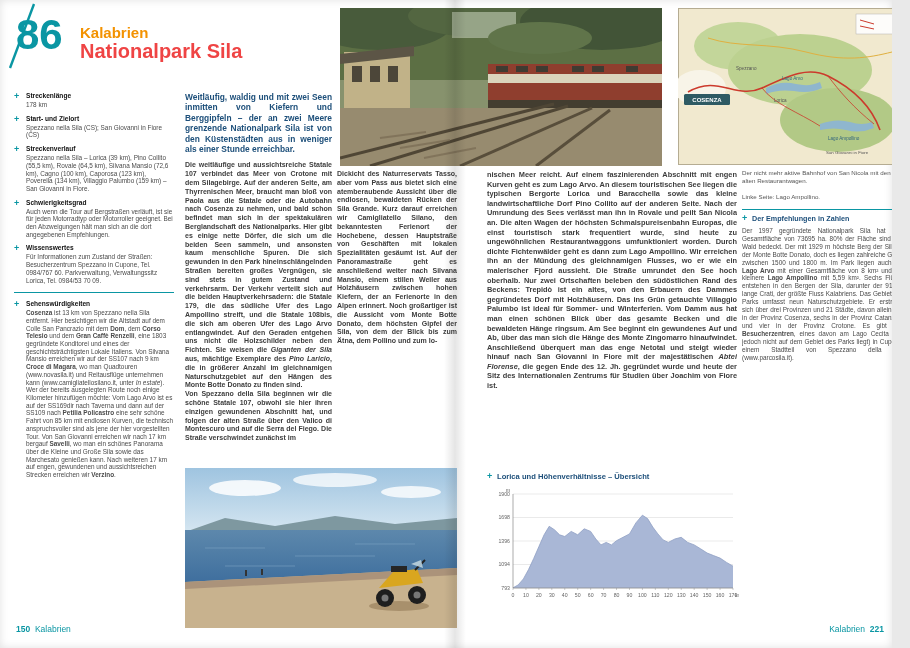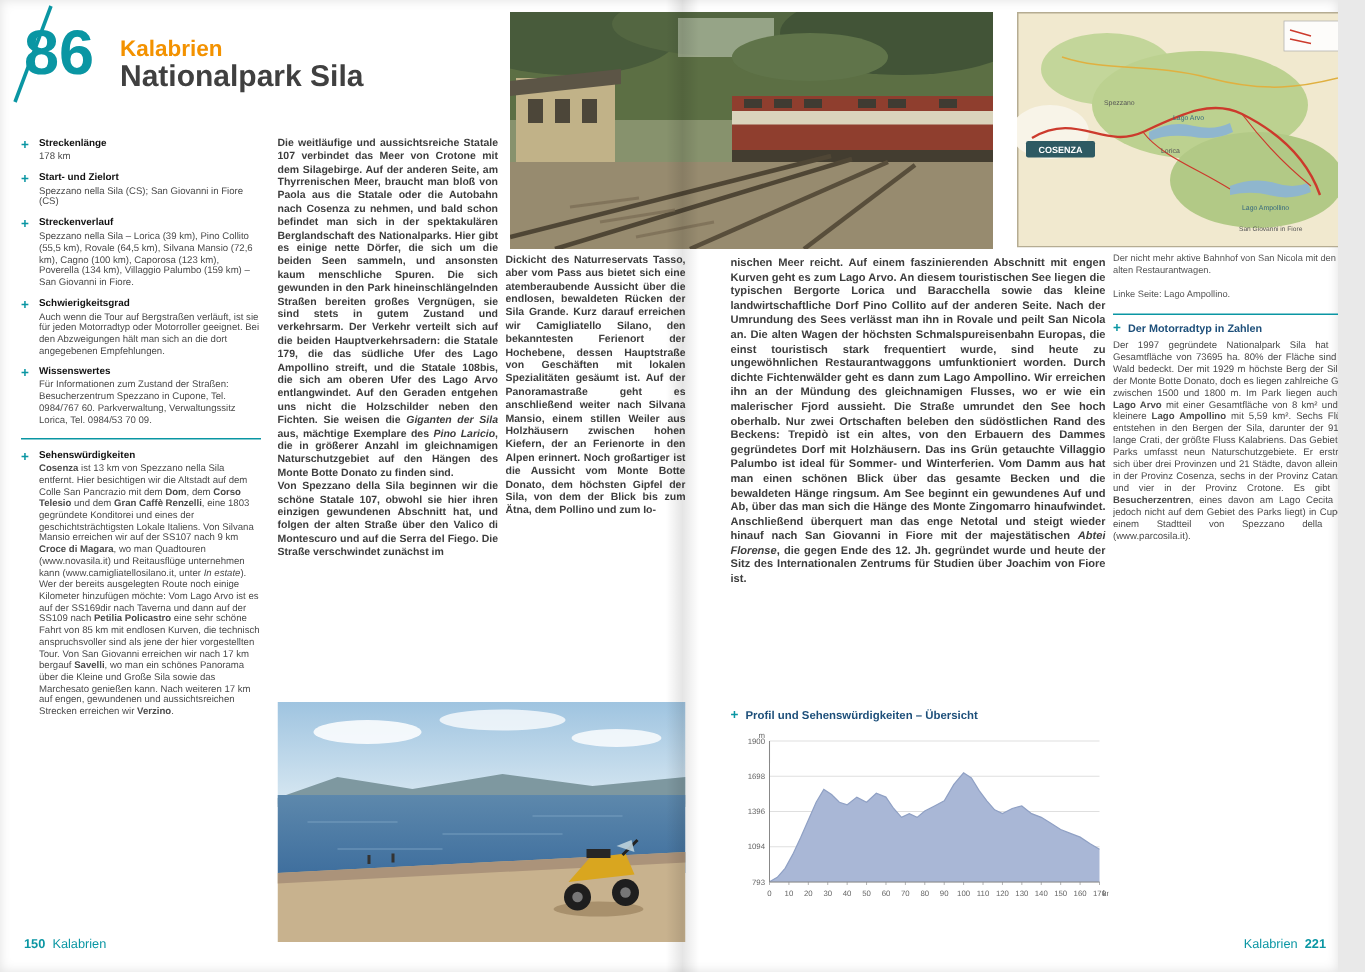--- a/index.html
+++ b/index.html
@@ -2,21 +2,21 @@
 <html><head>
 <meta charset="utf-8">
 <style>
   html,body{margin:0;padding:0;background:#e9e9e9;}
   #spread{position:relative;width:892px;height:648px;background:#ffffff;overflow:hidden;
           font-family:"Liberation Sans",sans-serif;box-shadow:inset 0 0 8px rgba(0,0,0,.12);}
   
   .slash{position:absolute;left:4px;top:2px;width:34px;height:70px;}
   .route-num{position:absolute;left:16px;top:14px;font-size:42px;font-weight:bold;color:#0a96a3;line-height:1;}
   .hdr-region{position:absolute;left:80px;top:24px;font-size:15px;font-weight:bold;color:#f39200;}
-  .hdr-title{position:absolute;left:80px;top:40px;font-size:20px;font-weight:bold;color:#404040;}
+  .hdr-title{position:absolute;left:80px;top:40px;font-size:20px;font-weight:bold;color:#ef4444;}
   
   .sidebar{position:absolute;left:14px;top:92px;width:160px;height:528px;overflow:hidden;}
   .sb-item{display:flex;margin-bottom:6px;}
   .plus{color:#0a96a3;font-weight:bold;font-size:9px;line-height:8px;flex:0 0 12px;}
   .sb-body{flex:1;}
   .sb-label{font-weight:bold;font-size:6.6px;color:#111;line-height:8px;margin-bottom:1px;}
   .sb-text{font-size:6.4px;color:#4a4a4a;line-height:7.7px;}
   .sb-divider{border-top:1.5px solid #0a96a3;margin:8px 0 7px 0;}
   
   .colmid{position:absolute;left:185px;top:92px;width:147px;height:372px;overflow:hidden;}
@@ -156,20 +156,21 @@
     <div class="sb-item">
       <span class="plus">+</span>
       <div class="sb-body">
         <div class="sb-label">Sehenswürdigkeiten</div>
         <div class="sb-text"><b>Cosenza</b> ist 13 km von Spezzano nella Sila entfernt. Hier besichtigen wir die Altstadt auf dem Colle San Pancrazio mit dem <b>Dom</b>, dem <b>Corso Telesio</b> und dem <b>Gran Caffè Renzelli</b>, eine 1803 gegründete Konditorei und eines der geschichtsträchtigsten Lokale Italiens. Von Silvana Mansio erreichen wir auf der SS107 nach 9 km <b>Croce di Magara</b>, wo man Quadtouren (www.novasila.it) und Reitausflüge unternehmen kann (www.camigliatellosilano.it, unter <i>In estate</i>). Wer der bereits ausgelegten Route noch einige Kilometer hinzufügen möchte: Vom Lago Arvo ist es auf der SS169dir nach Taverna und dann auf der SS109 nach <b>Petilia Policastro</b> eine sehr schöne Fahrt von 85 km mit endlosen Kurven, die technisch anspruchsvoller sind als jene der hier vorgestellten Tour. Von San Giovanni erreichen wir nach 17 km bergauf <b>Savelli</b>, wo man ein schönes Panorama über die Kleine und Große Sila sowie das Marchesato genießen kann. Nach weiteren 17 km auf engen, gewundenen und aussichtsreichen Strecken erreichen wir <b>Verzino</b>.</div>
       </div>
     </div>
   </div>
 
   <div class="colmid">
+    <p class="intro">Weitläufig, waldig und mit zwei Seen inmitten von Kiefern und Berggipfeln – der an zwei Meere grenzende Nationalpark Sila ist von den Küstenstädten aus in weniger als einer Stunde erreichbar.</p>
     <div class="body-text">
         <p>Die weitläufige und aussichtsreiche Statale 107 verbindet das Meer von Crotone mit dem Silagebirge. Auf der anderen Seite, am Thyrrenischen Meer, braucht man bloß von Paola aus die Statale oder die Autobahn nach Cosenza zu nehmen, und bald schon befindet man sich in der spektakulären Berglandschaft des Nationalparks. Hier gibt es einige nette Dörfer, die sich um die beiden Seen sammeln, und ansonsten kaum menschliche Spuren. Die sich gewunden in den Park hineinschlängelnden Straßen bereiten großes Vergnügen, sie sind stets in gutem Zustand und verkehrsarm. Der Verkehr verteilt sich auf die beiden Hauptverkehrsadern: die Statale 179, die das südliche Ufer des <b>Lago Ampollino</b> streift, und die Statale 108bis, die sich am oberen Ufer des <b>Lago Arvo</b> entlangwindet. Auf den Geraden entgehen uns nicht die Holzschilder neben den Fichten. Sie weisen die <i>Giganten der Sila</i> aus, mächtige Exemplare des <i>Pino Laricio</i>, die in größerer Anzahl im gleichnamigen Naturschutzgebiet auf den Hängen des Monte Botte Donato zu finden sind.</p>
         <p>Von <b>Spezzano della Sila</b> beginnen wir die schöne Statale 107, obwohl sie hier ihren einzigen gewundenen Abschnitt hat, und folgen der alten Straße über den Valico di Montescuro und auf die Serra del Fiego. Die Straße verschwindet zunächst im</p>
       </div>
   </div>
 
   <div class="col3 body-text">
       <p>Dickicht des <b>Naturreservats Tasso</b>, aber vom Pass aus bietet sich eine atemberaubende Aussicht über die endlosen, bewaldeten Rücken der Sila Grande. Kurz darauf erreichen wir <b>Camigliatello Silano</b>, den bekanntesten Ferienort der Hochebene, dessen Hauptstraße von Geschäften mit lokalen Spezialitäten gesäumt ist. Auf der Panoramastraße geht es anschließend weiter nach <b>Silvana Mansio</b>, einem stillen Weiler aus Holzhäusern zwischen hohen Kiefern, der an Ferienorte in den Alpen erinnert. Noch großartiger ist die Aussicht vom <b>Monte Botte Donato</b>, dem höchsten Gipfel der Sila, von dem der Blick bis zum Ätna, dem Pollino und zum Io-</p>
     </div>
 
@@ -208,27 +209,27 @@
 
   <div class="rmain body-text">
       <p>nischen Meer reicht. Auf einem faszinierenden Abschnitt mit engen Kurven geht es zum Lago Arvo. An diesem touristischen See liegen die typischen Bergorte Lorica und Baracchella sowie das kleine landwirtschaftliche Dorf <b>Pino Collito</b> auf der anderen Seite. Nach der Umrundung des Sees verlässt man ihn in Rovale und peilt <b>San Nicola</b> an. Die alten Wagen der höchsten Schmalspureisenbahn Europas, die einst touristisch stark frequentiert wurde, sind heute zu ungewöhnlichen Restaurantwaggons umfunktioniert worden. Durch dichte Fichtenwälder geht es dann zum Lago Ampollino. Wir erreichen ihn an der Mündung des gleichnamigen Flusses, wo er wie ein malerischer Fjord aussieht. Die Straße umrundet den See hoch oberhalb. Nur zwei Ortschaften beleben den südöstlichen Rand des Beckens: <b>Trepidò</b> ist ein altes, von den Erbauern des Dammes gegründetes Dorf mit Holzhäusern. Das ins Grün getauchte <b>Villaggio Palumbo</b> ist ideal für Sommer- und Winterferien. Vom Damm aus hat man einen schönen Blick über das gesamte Becken und die bewaldeten Hänge ringsum. Am See beginnt ein gewundenes Auf und Ab, über das man sich die Hänge des Monte Zingomarro hinaufwindet. Anschließend überquert man das enge Netotal und steigt wieder hinauf nach <b>San Giovanni in Fiore</b> mit der majestätischen <i>Abtei Florense</i>, die gegen Ende des 12. Jh. gegründet wurde und heute der Sitz des Internationalen Zentrums für Studien über Joachim von Fiore ist.</p>
     </div>
 
   <div class="caption cap1">Der nicht mehr aktive Bahnhof von San Nicola mit den alten Restaurantwagen.</div>
   <div class="caption cap2">Linke Seite: Lago Ampollino.</div>
   <div class="numrule"></div>
   <div class="numtitle">
     <span class="plus">+</span>
-    <span>Der Motorradtyp in Zahlen</span>
+    <span>Der Empfehlungen in Zahlen</span>
   </div>
   <div class="numbody">Der 1997 gegründete Nationalpark Sila hat eine Gesamtfläche von 73695 ha. 80% der Fläche sind von Wald bedeckt. Der mit 1929 m höchste Berg der Sila ist der Monte Botte Donato, doch es liegen zahlreiche Gipfel zwischen 1500 und 1800 m. Im Park liegen auch der <b>Lago Arvo</b> mit einer Gesamtfläche von 8 km² und der kleinere <b>Lago Ampollino</b> mit 5,59 km². Sechs Flüsse entstehen in den Bergen der Sila, darunter der 91 km lange Crati, der größte Fluss Kalabriens. Das Gebiet des Parks umfasst neun Naturschutzgebiete. Er erstreckt sich über drei Provinzen und 21 Städte, davon alleine elf in der Provinz Cosenza, sechs in der Provinz Catanzaro und vier in der Provinz Crotone. Es gibt drei <b>Besucherzentren</b>, eines davon am Lago Cecita (der jedoch nicht auf dem Gebiet des Parks liegt) in Cupone, einem Stadtteil von Spezzano della Sila (www.parcosila.it).</div>
 
   <div class="profhead">
     <span class="plus">+</span>
-    <span>Profil und Sehenswürdigkeiten – Übersicht</span>
+    <span>Lorica und Höhenverhältnisse – Übersicht</span>
   </div>
   <svg id="profile-chart" viewBox="0 0 252 120">
       <line x1="26" y1="102" x2="246" y2="102" stroke="#d4d4d4" stroke-width="0.5"></line>
       <text x="23" y="103.8" text-anchor="end" font-size="5.2" fill="#666" font-family="Liberation Sans, sans-serif">793</text>
       <line x1="26" y1="78.5" x2="246" y2="78.5" stroke="#d4d4d4" stroke-width="0.5"></line>
       <text x="23" y="80.3" text-anchor="end" font-size="5.2" fill="#666" font-family="Liberation Sans, sans-serif">1094</text>
       <line x1="26" y1="55" x2="246" y2="55" stroke="#d4d4d4" stroke-width="0.5"></line>
       <text x="23" y="56.8" text-anchor="end" font-size="5.2" fill="#666" font-family="Liberation Sans, sans-serif">1396</text>
       <line x1="26" y1="31.5" x2="246" y2="31.5" stroke="#d4d4d4" stroke-width="0.5"></line>
       <text x="23" y="33.3" text-anchor="end" font-size="5.2" fill="#666" font-family="Liberation Sans, sans-serif">1698</text>

